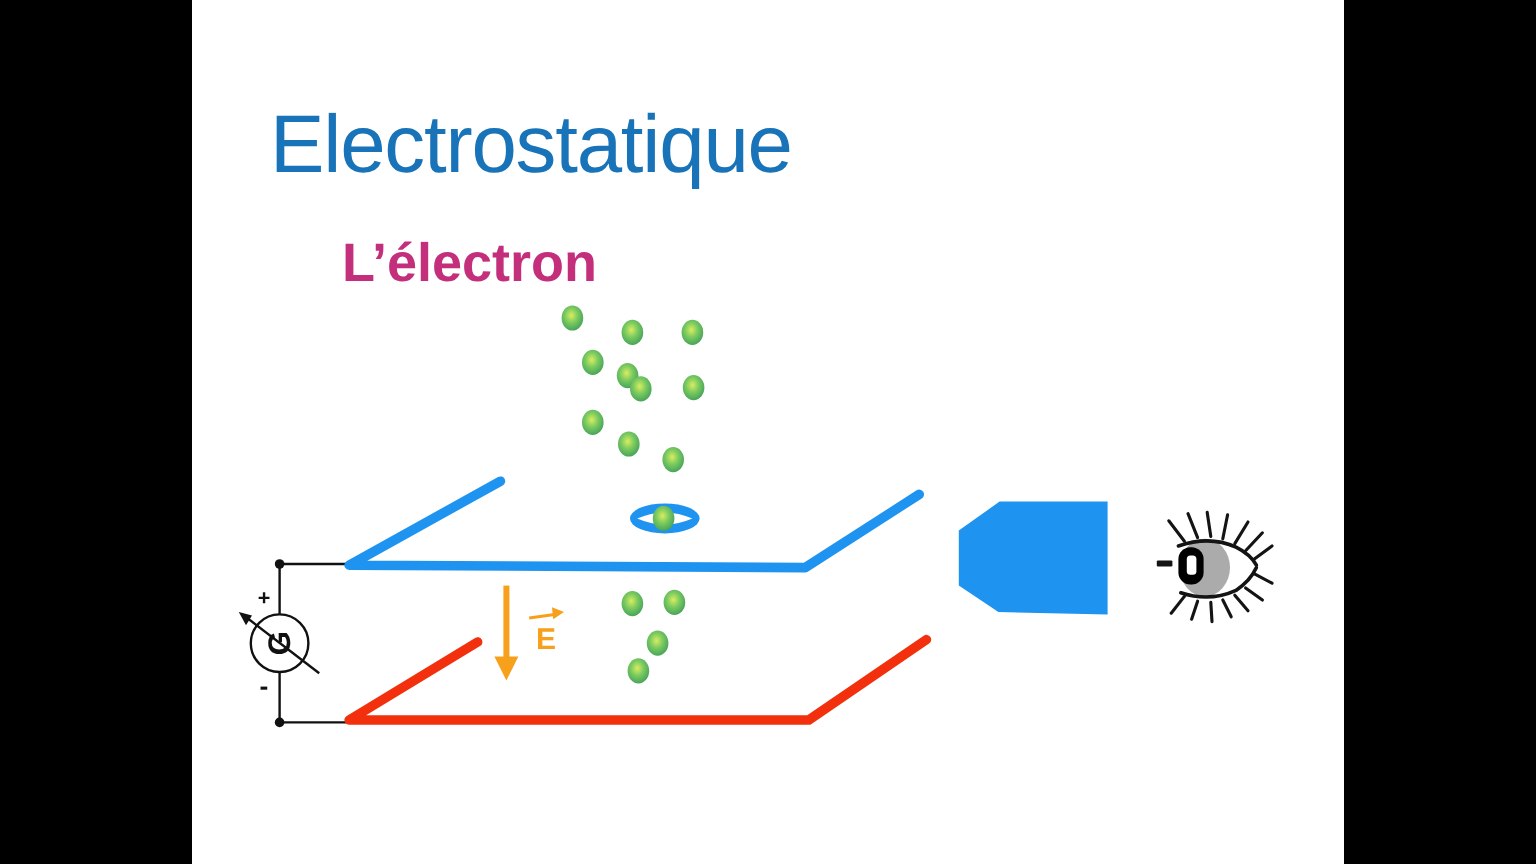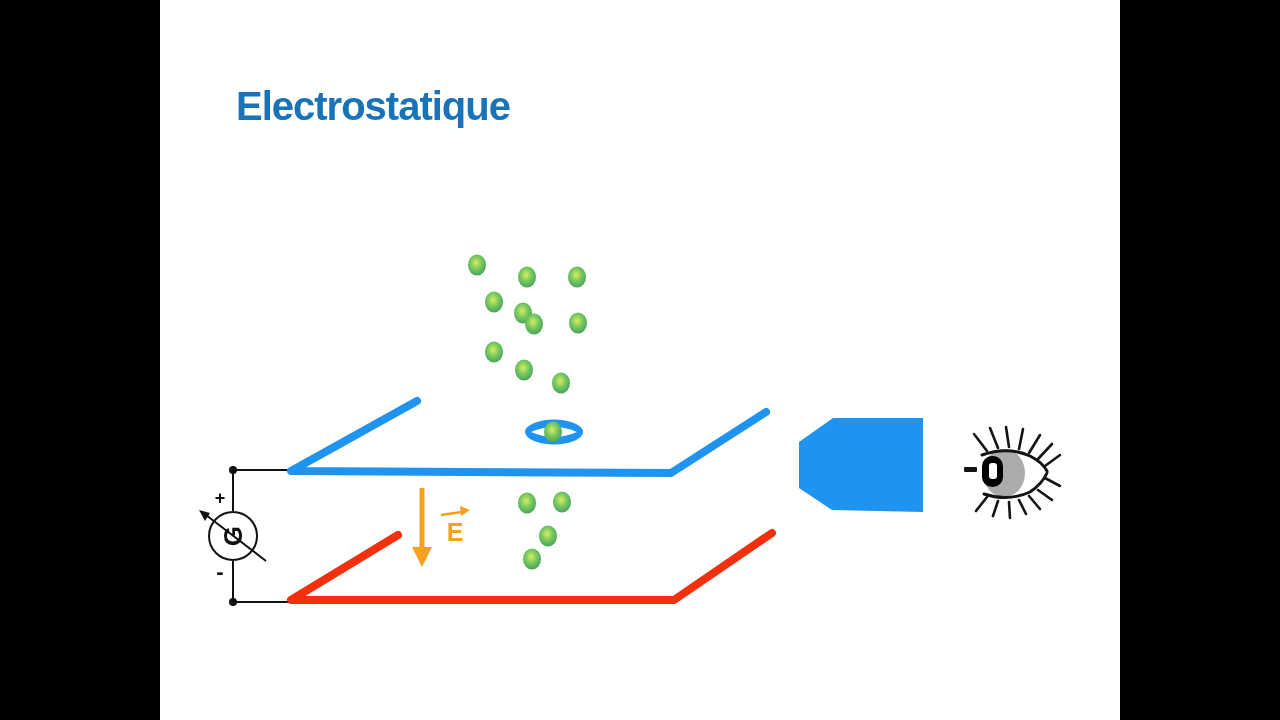--- a/index.html
+++ b/index.html
@@ -6,21 +6,21 @@
   .stage{
     position:relative;width:1280px;height:720px;background:#ffffff;
     overflow:hidden;font-family:"Liberation Sans",sans-serif;
     --title-blue:#1873B8;--subtitle-magenta:#C42F7C;--formula-magenta:#99265F;
     --plate-blue:#1E93F0;--plate-red:#F3300D;--arrow-orange:#F7A01C;
     --wire-black:#111111;--sidebar-black:#000000;
   }
   .bar{position:absolute;top:0;height:100%;background:var(--sidebar-black);}
   .bar.left{left:0;width:160px;}
   .bar.right{left:1120px;width:160px;}
-  .title{position:absolute;left:236px;top:86px;font-size:40px;font-weight:bold;
+  .title{position:absolute;left:225px;top:86px;font-size:68px;font-weight:normal;
          color:var(--title-blue);line-height:1;letter-spacing:-1px;}
   .subtitle{position:absolute;left:285px;top:196px;font-size:45px;font-weight:bold;
          color:var(--subtitle-magenta);line-height:1;}
   .formula{position:absolute;left:789px;top:204px;font-size:46px;font-weight:bold;
          color:var(--formula-magenta);line-height:1;}
   svg.diagram{position:absolute;left:0;top:0;}
   .plate-blue{fill:none;stroke:var(--plate-blue);stroke-width:8;stroke-linejoin:round;stroke-linecap:round;}
   .plate-red{fill:none;stroke:var(--plate-red);stroke-width:8;stroke-linejoin:round;stroke-linecap:round;}
   .screen-fill{fill:var(--plate-blue);stroke:none;}
   .ring-fill{fill:var(--plate-blue);}
@@ -38,20 +38,21 @@
 </style>
 </head>
 <body>
 
 <div class="stage" style="--title-blue: #1873B8; --subtitle-magenta: #C42F7C; --formula-magenta: #99265F; --plate-blue: #1E93F0; --plate-red: #F3300D; --arrow-orange: #F7A01C; --particle-center: #D9ED5F; --particle-mid: #7CCB60; --particle-edge: #3F9E58; --wire-black: #111111; --sidebar-black: #000000; --iris-gray: #ABABAB;">
 
   <div class="bar left"></div>
   <div class="bar right"></div>
 
   <h1 class="title" style="margin:0;">Electrostatique</h1>
+  <h2 class="subtitle" style="margin:0;">L’électron</h2>
 
   <svg class="diagram" width="1280" height="720" viewBox="0 0 1280 720">
     <defs>
       <radialGradient id="particleGrad" cx="45%" cy="40%" r="65%">
         <stop id="pg-stop-0" offset="0%" stop-color="#D9ED5F"></stop>
         <stop id="pg-stop-1" offset="45%" stop-color="#7CCB60"></stop>
         <stop id="pg-stop-2" offset="100%" stop-color="#3F9E58"></stop>
       </radialGradient>
     </defs>
 

